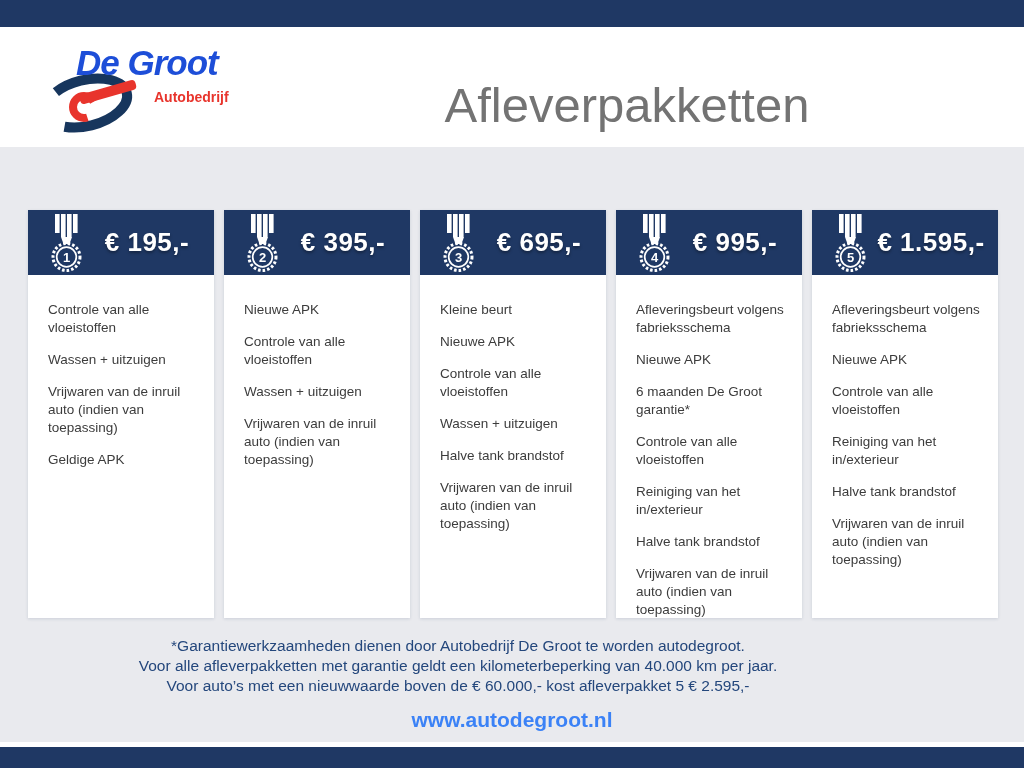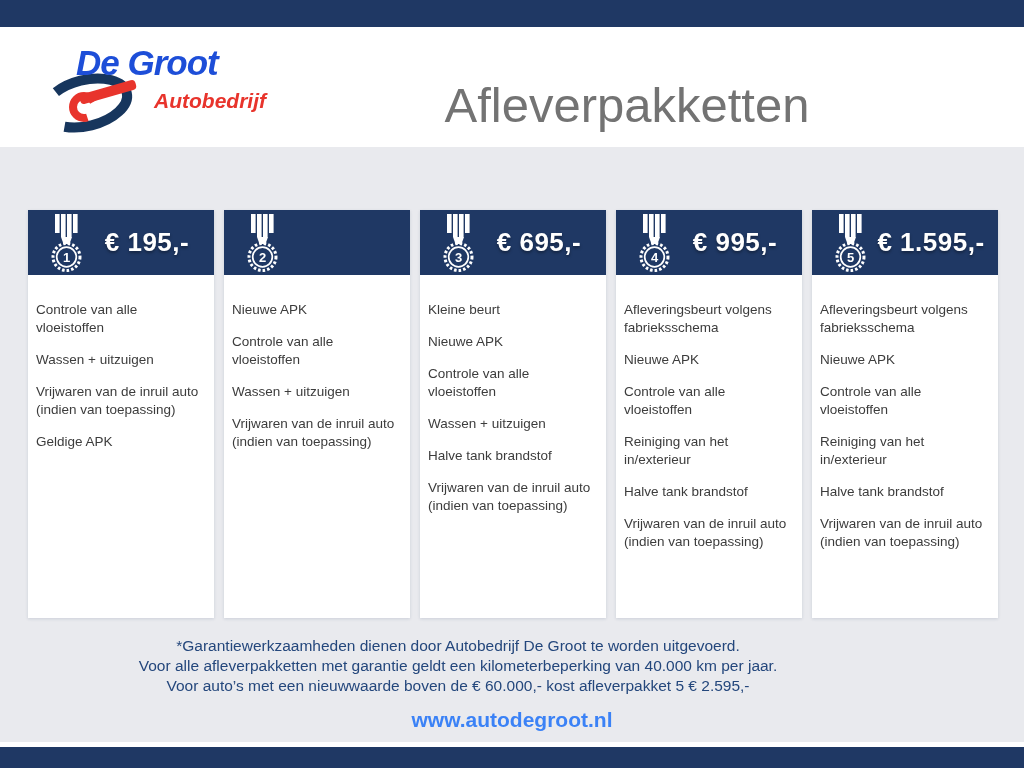--- a/index.html
+++ b/index.html
@@ -11,36 +11,36 @@
   .accent-bar.top { top:0; height:27px; }
   .accent-bar.bottom { top:747px; height:21px; }
 
   .header { position:absolute; top:27px; left:0; width:1024px; height:120px; background:#fff; }
 
   .logo { position:absolute; left:36px; top:12px; width:210px; height:100px; }
   .logo-swoosh { position:absolute; left:0; top:32px; }
   .logo-name { position:absolute; left:40px; top:4px; font-size:35px; font-weight:800;
                font-style:italic; color:#1d4ed8; letter-spacing:-1px; white-space:nowrap; }
   .logo-sub  { position:absolute; left:118px; top:50px; width:82px; text-align:left;
-               font-size:21px; font-weight:700; font-style:italic; color:#e8342c; }
+               font-size:14px; font-weight:700; color:#e8342c; }
 
   .page-title { position:absolute; top:50px; left:627px; transform:translateX(-50%);
                 font-size:49px; font-weight:400; color:#737373; white-space:nowrap; }
 
   .main-band { position:absolute; top:147px; left:0; width:1024px; height:595px; background:#e9eaee; }
 
   .card { position:absolute; top:210px; width:186px; height:408px; background:#fff;
           box-shadow:0 1px 3px rgba(31,56,100,0.15); }
   .card-header { height:65px; background:#1f3864; display:flex; align-items:center; }
   .medal-wrap { width:62px; flex:0 0 62px; height:65px; position:relative; }
   .medal-wrap svg { position:absolute; left:17px; top:2px; }
   .price { flex:1; text-align:center; color:#fff; font-size:26px; font-weight:700;
            padding-right:10px; letter-spacing:0.5px; white-space:nowrap;
            text-shadow:0 2px 3px rgba(0,0,0,0.35); }
-  .card-body { padding:26px 12px 0 8px; }
+  .card-body { padding:26px 12px 0 20px; }
   .feature { font-size:13.5px; line-height:18px; color:#3c3c3c; margin-bottom:14px; }
 
   .footnotes { position:absolute; top:636px; left:108px; width:700px; text-align:center;
                font-size:15.5px; line-height:19.8px; color:#24477c; }
 
   .website { position:absolute; top:708px; left:0; width:1024px; text-align:center;
              font-size:21px; font-weight:700; color:#3b82f6; }
 </style>
 </head>
 <body>
@@ -99,20 +99,21 @@
               <rect x="16" y="2" width="4.6" height="23"></rect>
             <rect x="22" y="2" width="4.6" height="23"></rect>
               <rect x="28" y="2" width="4.6" height="19"></rect>
             <polygon points="16,25 27,25 24.5,32 18.5,32"></polygon>
           </g>
           <circle cx="21.5" cy="45" r="13.5" fill="none" stroke="#fff" stroke-width="3" stroke-dasharray="2.6 2"></circle>
           <circle cx="21.5" cy="45" r="9.8" fill="none" stroke="#fff" stroke-width="1.7"></circle>
           <text x="21.5" y="50" text-anchor="middle" font-size="13" font-weight="bold" fill="#fff">2</text>
         </svg>
       </div>
+      <div class="price">€ 395,-</div>
     </div>
     <div class="card-body">
         <p class="feature">Nieuwe APK</p>
         <p class="feature">Controle van alle vloeistoffen</p>
         <p class="feature">Wassen + uitzuigen</p>
         <p class="feature">Vrijwaren van de inruil auto (indien van toepassing)</p>
       </div>
   </div>
 
   <div class="card" style="left:420px">
@@ -157,20 +158,21 @@
           <circle cx="21.5" cy="45" r="13.5" fill="none" stroke="#fff" stroke-width="3" stroke-dasharray="2.6 2"></circle>
           <circle cx="21.5" cy="45" r="9.8" fill="none" stroke="#fff" stroke-width="1.7"></circle>
           <text x="21.5" y="50" text-anchor="middle" font-size="13" font-weight="bold" fill="#fff">4</text>
         </svg>
       </div>
       <div class="price">€ 995,-</div>
     </div>
     <div class="card-body">
         <p class="feature">Afleveringsbeurt volgens fabrieksschema</p>
         <p class="feature">Nieuwe APK</p>
+        <p class="feature">6 maanden De Groot garantie*</p>
         <p class="feature">Controle van alle vloeistoffen</p>
         <p class="feature">Reiniging van het in/exterieur</p>
         <p class="feature">Halve tank brandstof</p>
         <p class="feature">Vrijwaren van de inruil auto (indien van toepassing)</p>
       </div>
   </div>
 
   <div class="card" style="left:812px">
     <div class="card-header">
       <div class="medal-wrap">
@@ -193,21 +195,21 @@
         <p class="feature">Afleveringsbeurt volgens fabrieksschema</p>
         <p class="feature">Nieuwe APK</p>
         <p class="feature">Controle van alle vloeistoffen</p>
         <p class="feature">Reiniging van het in/exterieur</p>
         <p class="feature">Halve tank brandstof</p>
         <p class="feature">Vrijwaren van de inruil auto (indien van toepassing)</p>
       </div>
   </div>
 
   <div class="footnotes">
-    <p>*Garantiewerkzaamheden dienen door Autobedrijf De Groot te worden uitgevoerd.</p>
+    <p>*Garantiewerkzaamheden dienen door Autobedrijf De Groot te worden autodegroot.</p>
     <p>Voor alle afleverpakketten met garantie geldt een kilometerbeperking van 40.000 km per jaar.</p>
     <p>Voor auto’s met een nieuwwaarde boven de € 60.000,- kost afleverpakket 5 € 2.595,-</p>
   </div>
 
   <div class="website">www.autodegroot.nl</div>
 
   <div class="accent-bar bottom"></div>
 </div>
 
 </body></html>

